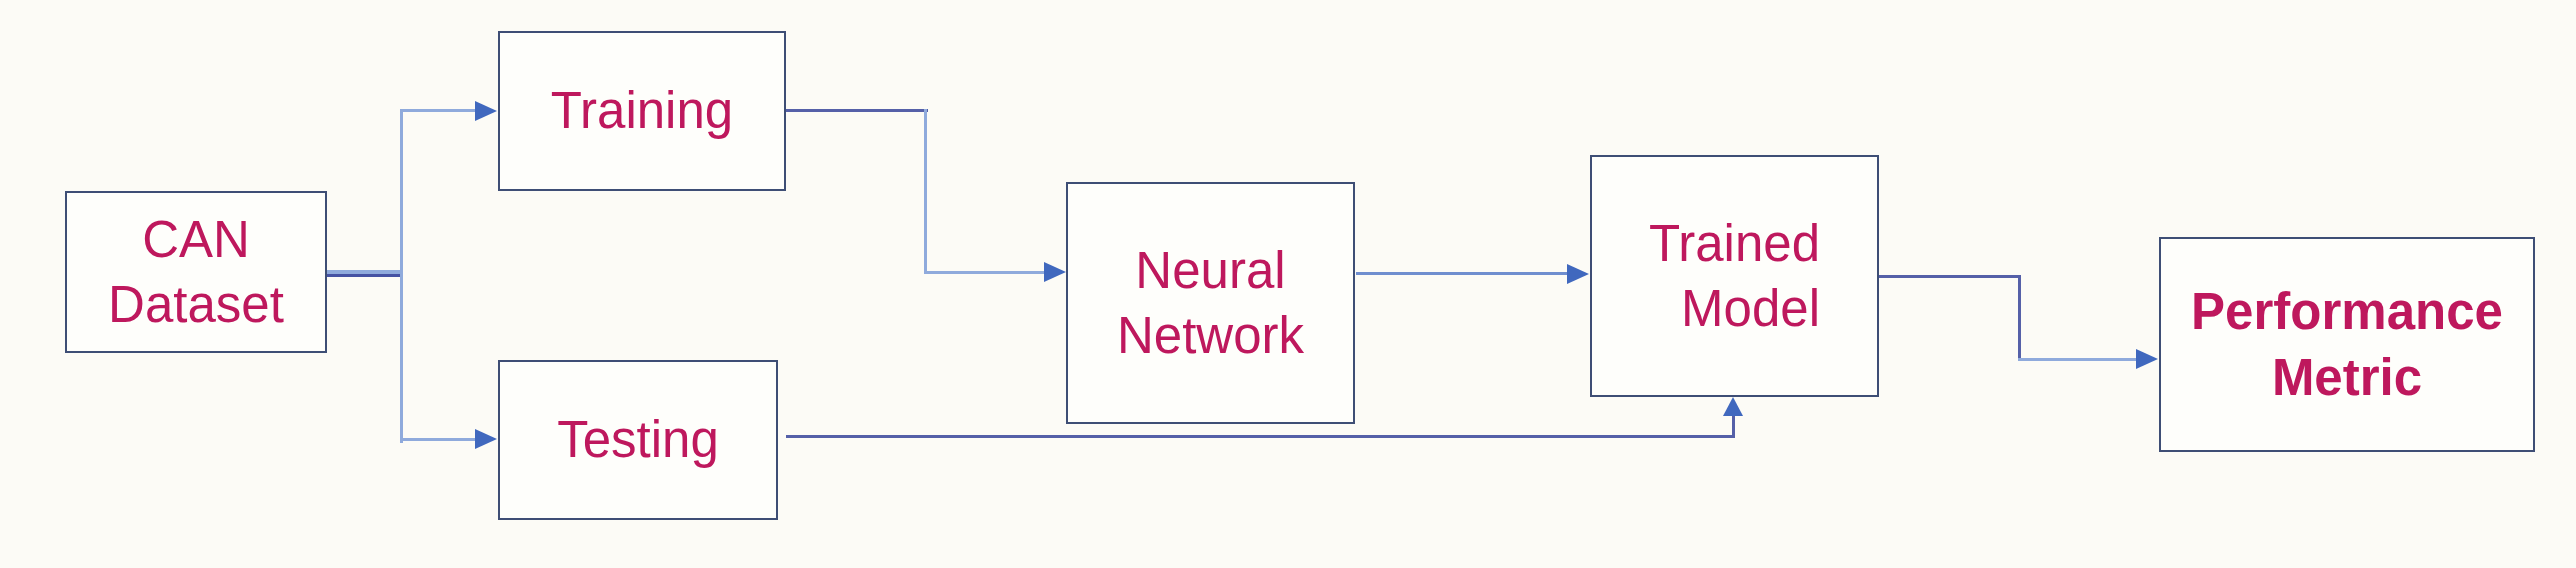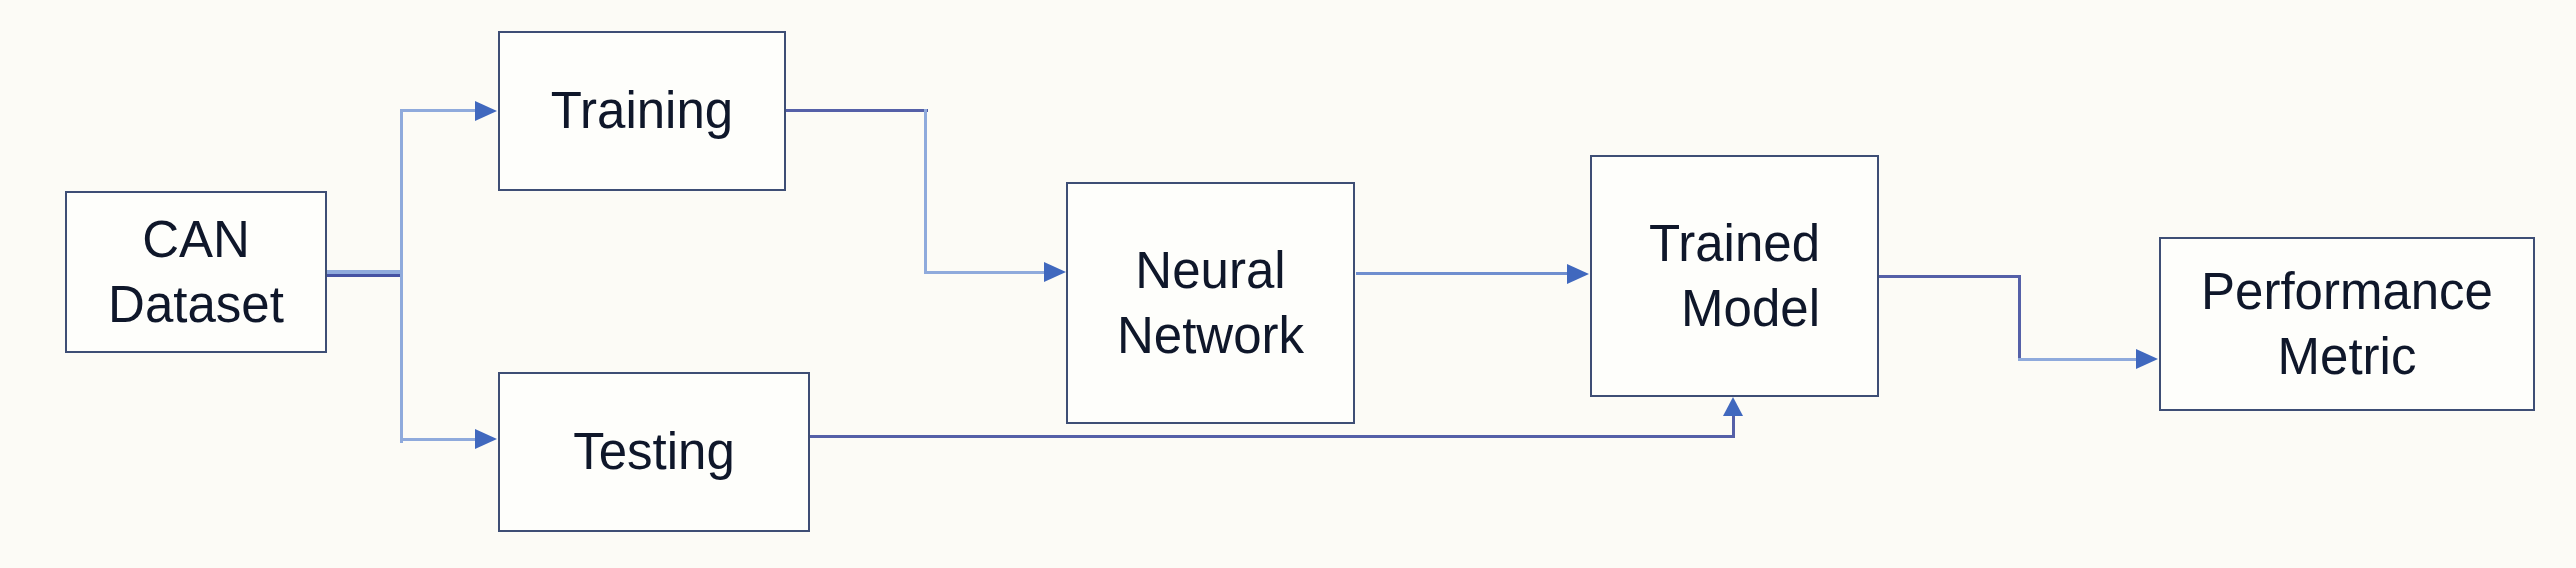--- a/index.html
+++ b/index.html
@@ -19,31 +19,31 @@
   }
   .node {
     position: absolute;
     box-sizing: border-box;
     border: 2.8px solid #3E4E75;
     background: #FEFEFB;
     display: flex;
     align-items: center;
     justify-content: center;
     text-align: center;
-    color: #0f172a;
+    color: #be185d;
     font-size: 51px;
     line-height: 1.28;
     white-space: pre-line;
   }
   #node-can-dataset        { left: 65px;   top: 191px; width: 262px; height: 162px; }
   #node-training           { left: 498px;  top: 31px;  width: 288px; height: 160px; }
-  #node-testing            { left: 498px;  top: 360px; width: 312px; height: 160px; margin-top: 12px; }
+  #node-testing            { left: 498px;  top: 360px; width: 280px; height: 160px; }
   #node-neural-network     { left: 1066px; top: 150px; width: 289px; height: 242px; margin-top: 32px; }
   #node-trained-model      { left: 1590px; top: 155px; width: 289px; height: 242px; text-align: right; }
-  #node-performance-metric { left: 2159px; top: 237px; width: 376px; height: 174px; }
+  #node-performance-metric { left: 2159px; top: 237px; width: 376px; height: 215px; font-weight: bold; }
 
   .seg { position: absolute; }
   .seg.light { background: #8FAADC; }
   .seg.dark  { background: #5560A8; }
   .seg.mid   { background: #6F8ECF; }
 
   
   #edge-can-stub {
     left: 308px; top: 270px; width: 94px; height: 6.6px;
     background: linear-gradient(to bottom, #8FAADC 0 57%, #4552A3 57% 100%);

